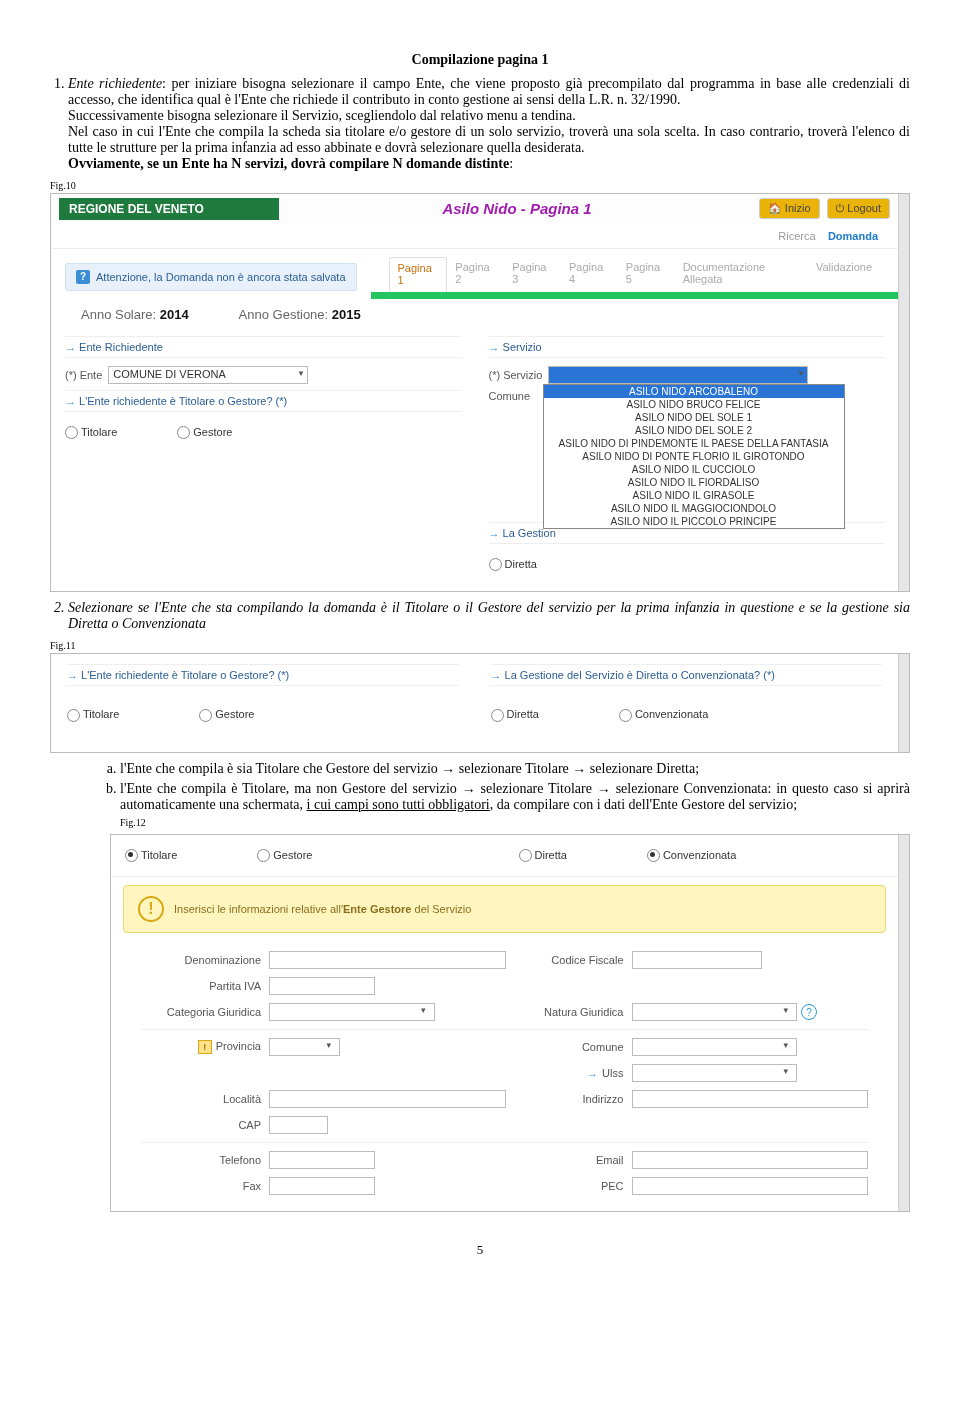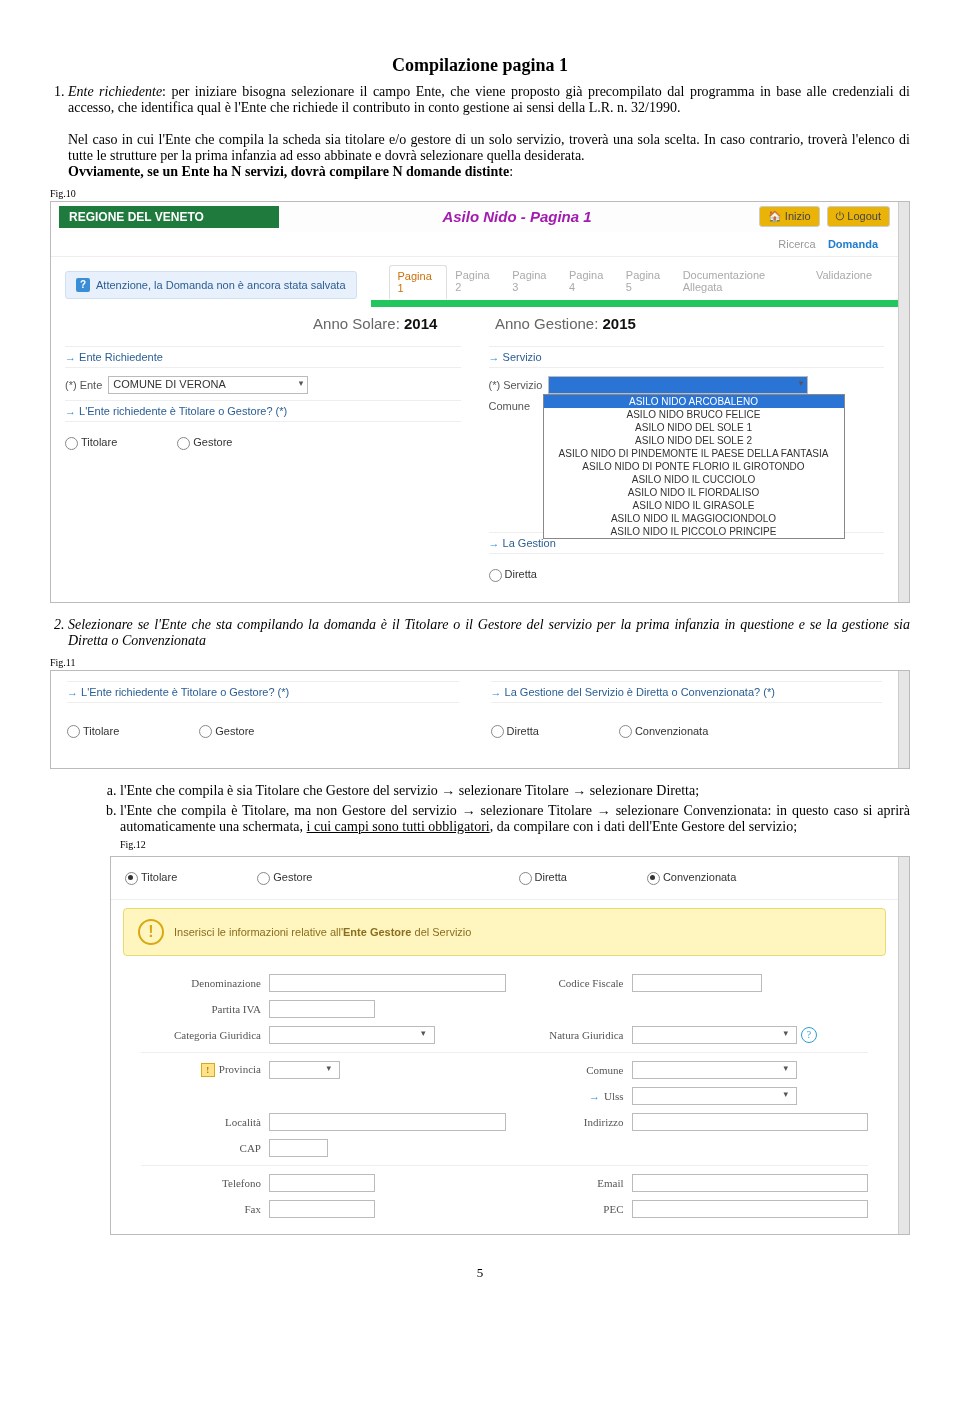--- a/index.html
+++ b/index.html
@@ -5,21 +5,21 @@
   body {
     font-family: "Times New Roman", serif;
     font-size: 14px;
     margin: 40px 50px;
     color: #000;
     background: #fff;
   }
   h2.title {
     text-align: center;
     font-weight: bold;
-    font-size: 18px;
+    font-size: 14px;
     margin-bottom: 8px;
   }
   ol.main-list {
     margin: 0 0 8px 0;
     padding-left: 18px;
   }
   ol.main-list > li {
     text-align: justify;
     margin-bottom: 4px;
   }
@@ -28,21 +28,21 @@
   .fig-label {
     font-size: 10px;
     margin: 4px 0 2px 0;
   }
   .screenshot {
     border: 1px solid #bbb;
     background: #fff;
     font-family: Arial, sans-serif;
     font-size: 11px;
     color: #333;
-    margin-bottom: 14px;
+    margin-bottom: 8px;
   }
   
   .fig10-header {
     display: flex;
     justify-content: space-between;
     align-items: center;
     padding: 4px 8px;
     background: #fdfdfd;
   }
   .region-banner {
@@ -113,23 +113,23 @@
     width: 14px; height: 14px;
     background: #3b8ed6;
     color: #fff;
     align-items: center;
     justify-content: center;
     font-weight: bold;
     border-radius: 2px;
     font-size: 10px;
   }
   .year-row {
-    text-align: center;
+    text-align: left;
     padding: 6px 30px;
-    font-size: 15px;
+    font-size: 13px;
     color: #666;
   }
   .year-row b { color: #111; }
   .two-col {
     display: flex;
     gap: 0;
   }
   .two-col .col {
     flex: 1;
     padding: 8px 14px;
@@ -258,21 +258,20 @@
   }
   .form-grid {
     display: grid;
     grid-template-columns: 120px 1fr 110px 1fr;
     gap: 8px 8px;
     padding: 10px 30px 16px 30px;
     align-items: center;
     font-size: 11px;
     color: #555;
     position: relative;
-    font-family: Liberation Serif, serif;
   }
   .form-grid .lbl { text-align: right; }
   .form-grid .inp {
     border: 1px solid #bbb;
     background: #fff;
     height: 18px;
     box-sizing: border-box;
   }
   .form-grid .inp.sel::after {
     content: "▾";
@@ -317,21 +316,21 @@
   }
 </style>
 </head>
 <body>
 
 <h2 class="title">Compilazione pagina 1</h2>
 
 <ol class="main-list">
   <li>
     <span class="italic">Ente richiedente</span><span>: per iniziare bisogna selezionare il campo Ente, che viene proposto già precompilato dal programma in base alle credenziali di accesso, che identifica qual è l'Ente che richiede il contributo in conto gestione ai sensi della L.R. n. 32/1990.</span><br>
-    <br>
+    <span>Successivamente bisogna selezionare il Servizio, scegliendolo dal relativo menu a tendina.</span><br>
     <span>Nel caso in cui l'Ente che compila la scheda sia titolare e/o gestore di un solo servizio, troverà una sola scelta. In caso contrario, troverà l'elenco di tutte le strutture per la prima infanzia ad esso abbinate e dovrà selezionare quella desiderata.</span><br>
     <span class="bold">Ovviamente, se un Ente ha  N servizi, dovrà compilare N domande distinte</span><span>:</span>
   </li>
 </ol>
 
 <div class="fig-label">Fig.10</div>
 
 <div class="screenshot" style="display:flex;">
   <div style="flex:1;">
     <div class="fig10-header">

